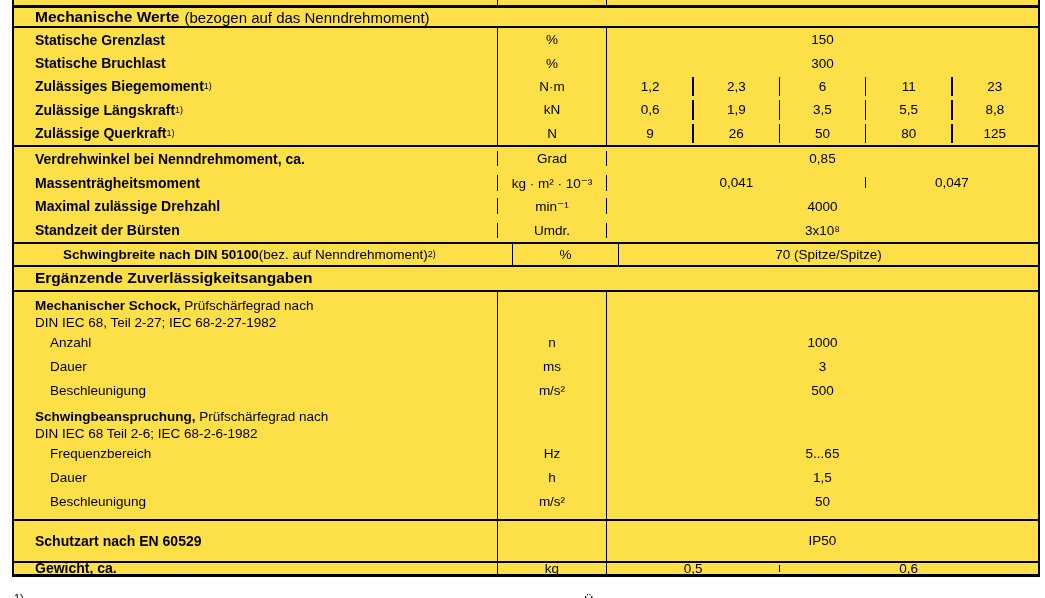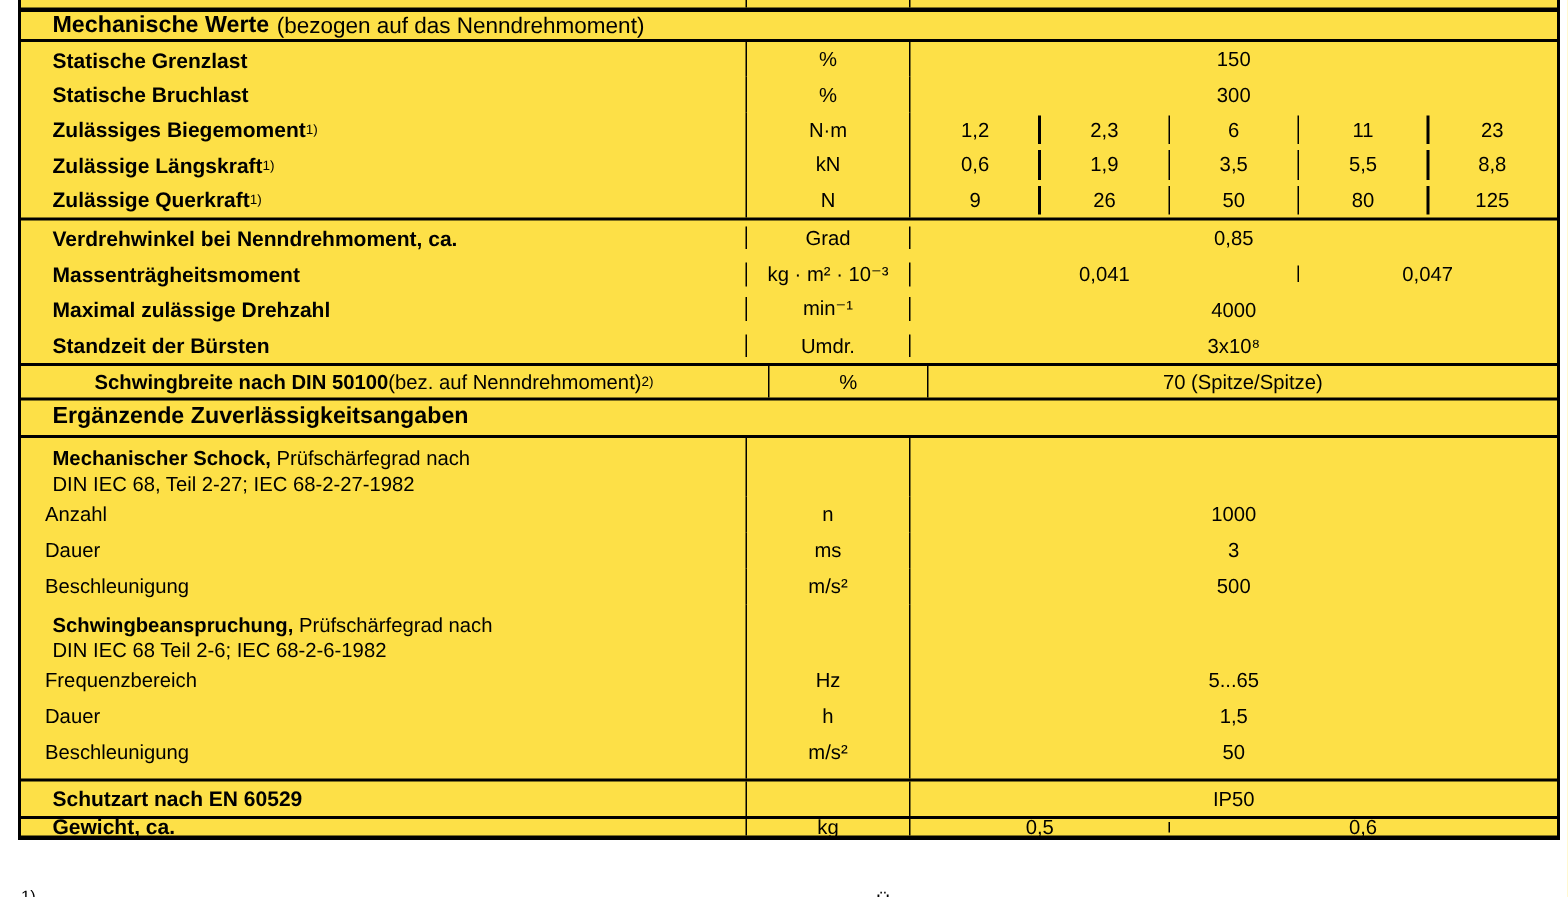--- a/index.html
+++ b/index.html
@@ -8,21 +8,21 @@
   *{box-sizing:border-box}
 
   .dtable{position:absolute;left:12px;top:0;width:1028px;
           border-left:2px solid #000;border-right:2px solid #000;background:#fde047;}
 
   .row{display:flex;align-items:stretch;width:100%;}
 
   
   .cl{width:483px;padding-left:21px;display:flex;align-items:center;
       font-weight:700;font-size:14px;}
-  .cl.sub{font-weight:400;font-size:13.5px;padding-left:16px;}
+  .cl.sub{font-weight:400;font-size:13.5px;padding-left:36px;}
   .cu{width:110px;border-left:1.5px solid #000;border-right:1.5px solid #000;
       display:flex;align-items:center;justify-content:center;font-size:13.5px;}
   .cv{display:flex;align-items:center;justify-content:center;
       font-size:13.5px;position:relative;}
   .w1{width:86.2px}.w2{width:172.4px}.w3{width:258.6px}.w5{width:431px}
   .vd::before{content:"";position:absolute;left:-0.75px;top:2px;bottom:2px;
       width:1.5px;background:#000;}
 
   
   .sliver{height:8px;border-bottom:3px solid #000;}
@@ -38,21 +38,21 @@
   .sbrow .cl .b{font-weight:700;}
   .h2row{height:25px;border-bottom:2px solid #000;display:flex;align-items:center;
          padding-left:21px;font-weight:700;font-size:15.5px;}
   .sec3{border-bottom:2px solid #000;}
   .sec3 .trow{min-height:39px;}
   .sec3 .trow .cl{display:block;font-weight:400;font-size:13.5px;
                   padding-top:5px;line-height:17px;}
   .sec3 .trow .cl .b{font-weight:700;}
   .sec3 .drow{height:24px;}
   .sec3 .filler{height:5px;}
-  .szrow{height:25px;border-bottom:2px solid #000;}
+  .szrow{height:42px;border-bottom:2px solid #000;}
   .gwrow{height:14px;border-bottom:3px solid #000;}
 
   sup{font-size:9px;vertical-align:super;line-height:0;font-weight:400;}
 
   .footnote-marker{position:absolute;left:14px;top:592px;font-size:11px;}
   .footnote-fragment{position:absolute;left:584px;top:593px;font-size:13px;}
 </style>
 </head>
 <body>
 

